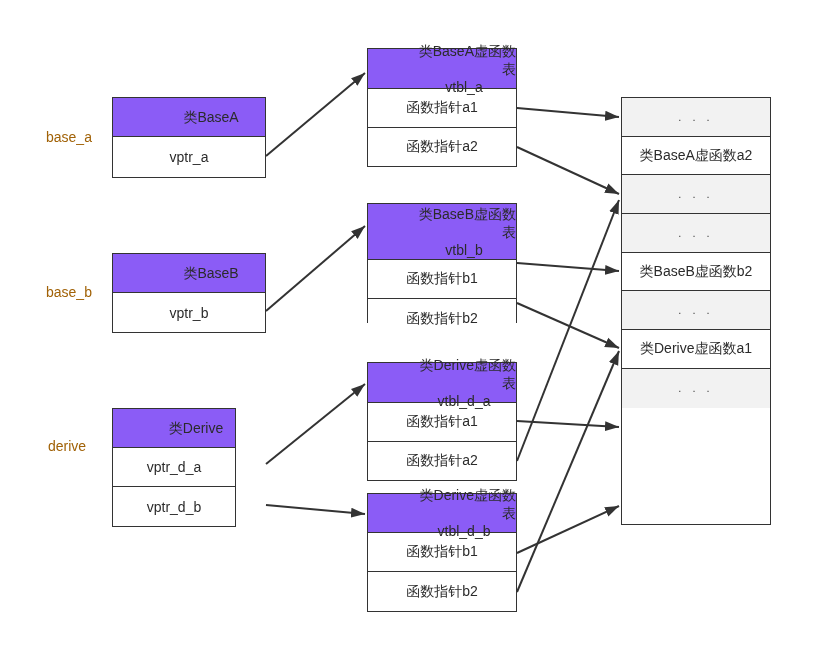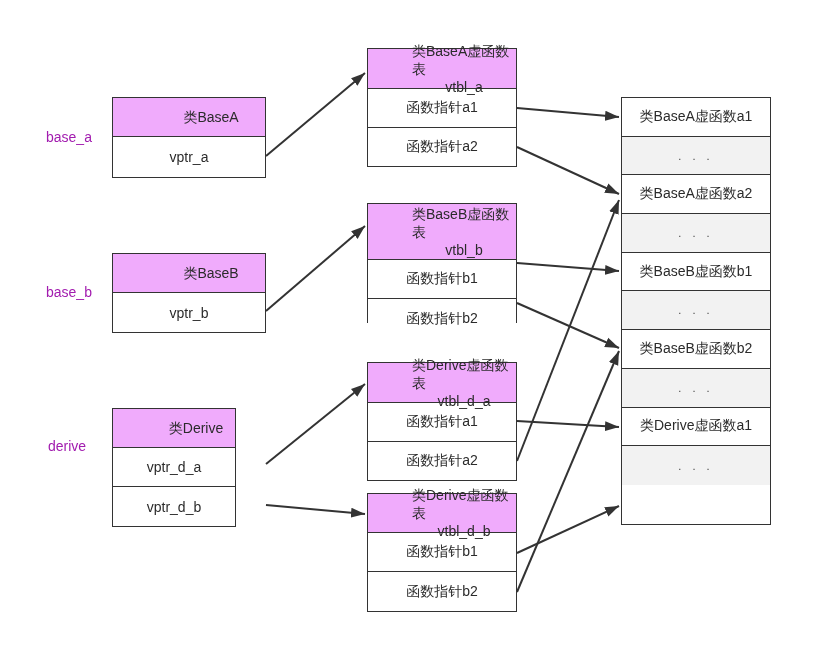--- a/index.html
+++ b/index.html
@@ -1,26 +1,26 @@
 <!DOCTYPE html>
 <html><head>
 <meta charset="utf-8">
 <style>
   * { margin:0; padding:0; box-sizing:border-box; }
   html,body { background:#ffffff; }
   body { font-family:"Liberation Sans","DejaVu Sans",sans-serif; color:#2b2b2b; }
   .canvas { position:relative; width:822px; height:658px; background:#ffffff; overflow:hidden; }
 
-  .obj-label { position:absolute; font-size:14px; color:#a21caf; white-space:nowrap; }
+  .obj-label { position:absolute; font-size:14px; color:#a16207; white-space:nowrap; }
 
   .box { position:absolute; border:1px solid #333333; background:#ffffff; }
   .hdr {
-    background:#f0abfc; border-bottom:1px solid #333333;
+    background:#8b5cf6; border-bottom:1px solid #333333;
     display:flex; flex-direction:column; align-items:center; justify-content:center;
-    font-size:14px; line-height:18px; text-align:left;padding-left:44px;
+    font-size:14px; line-height:18px; text-align:right;padding-left:44px;
   }
   .row {
     display:flex; align-items:center; justify-content:center;
     font-size:14px; border-bottom:1px solid #333333; background:#ffffff;
   }
   .row:last-child { border-bottom:none; }
   .row.gap { background:#f2f2f2; font-size:11px; letter-spacing:4px; color:#444444; }
 
   svg.arrows { position:absolute; left:0; top:0; pointer-events:none; }
   svg.arrows line { stroke:#333333; stroke-width:2; }
@@ -100,25 +100,23 @@
   <div class="box" style="left:367px;top:493px;width:150px;height:119px">
     <div class="hdr" style="height:39px">
       <span>类Derive虚函数表</span>
       <span>vtbl_d_b</span>
     </div>
     <div class="row" style="height:39px">函数指针b1</div>
     <div class="row" style="height:39px">函数指针b2</div>
   </div>
 
   <div class="box" style="left:621px;top:97px;width:150px;height:428px">
-    <div class="row" style="height:38.7px">类BaseA虚函数a1</div>
     <div class="row gap" style="height:38.7px">. . .</div>
     <div class="row" style="height:38.7px">类BaseA虚函数a2</div>
     <div class="row gap" style="height:38.7px">. . .</div>
-    <div class="row" style="height:38.7px">类BaseB虚函数b1</div>
     <div class="row gap" style="height:38.7px">. . .</div>
     <div class="row" style="height:38.7px">类BaseB虚函数b2</div>
     <div class="row gap" style="height:38.7px">. . .</div>
     <div class="row" style="height:38.7px">类Derive虚函数a1</div>
     <div class="row gap" style="height:38.7px">. . .</div>
   </div>
 
 </div>
 
 </body></html>

